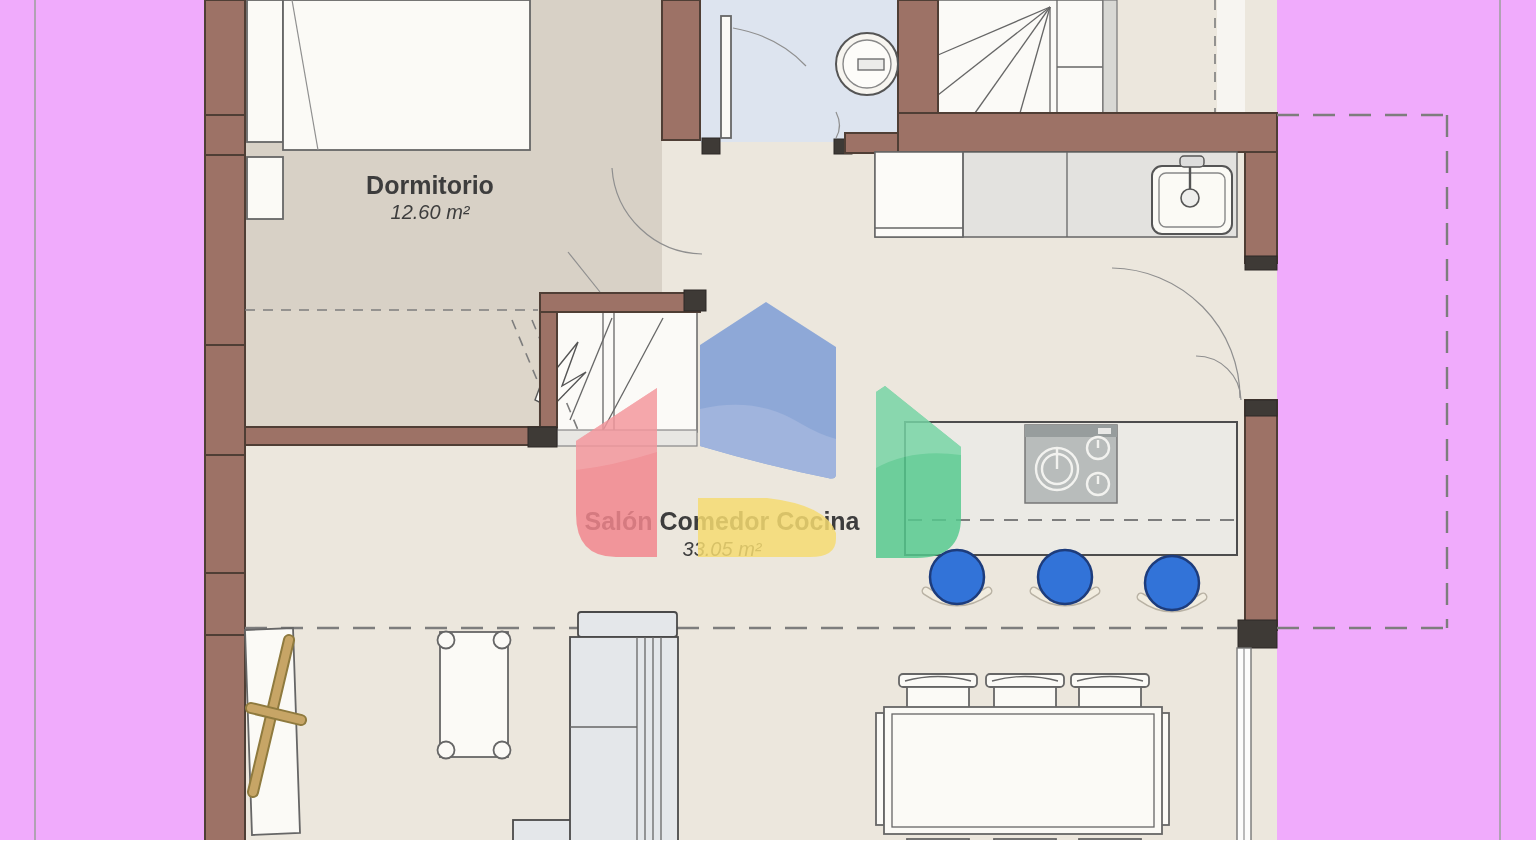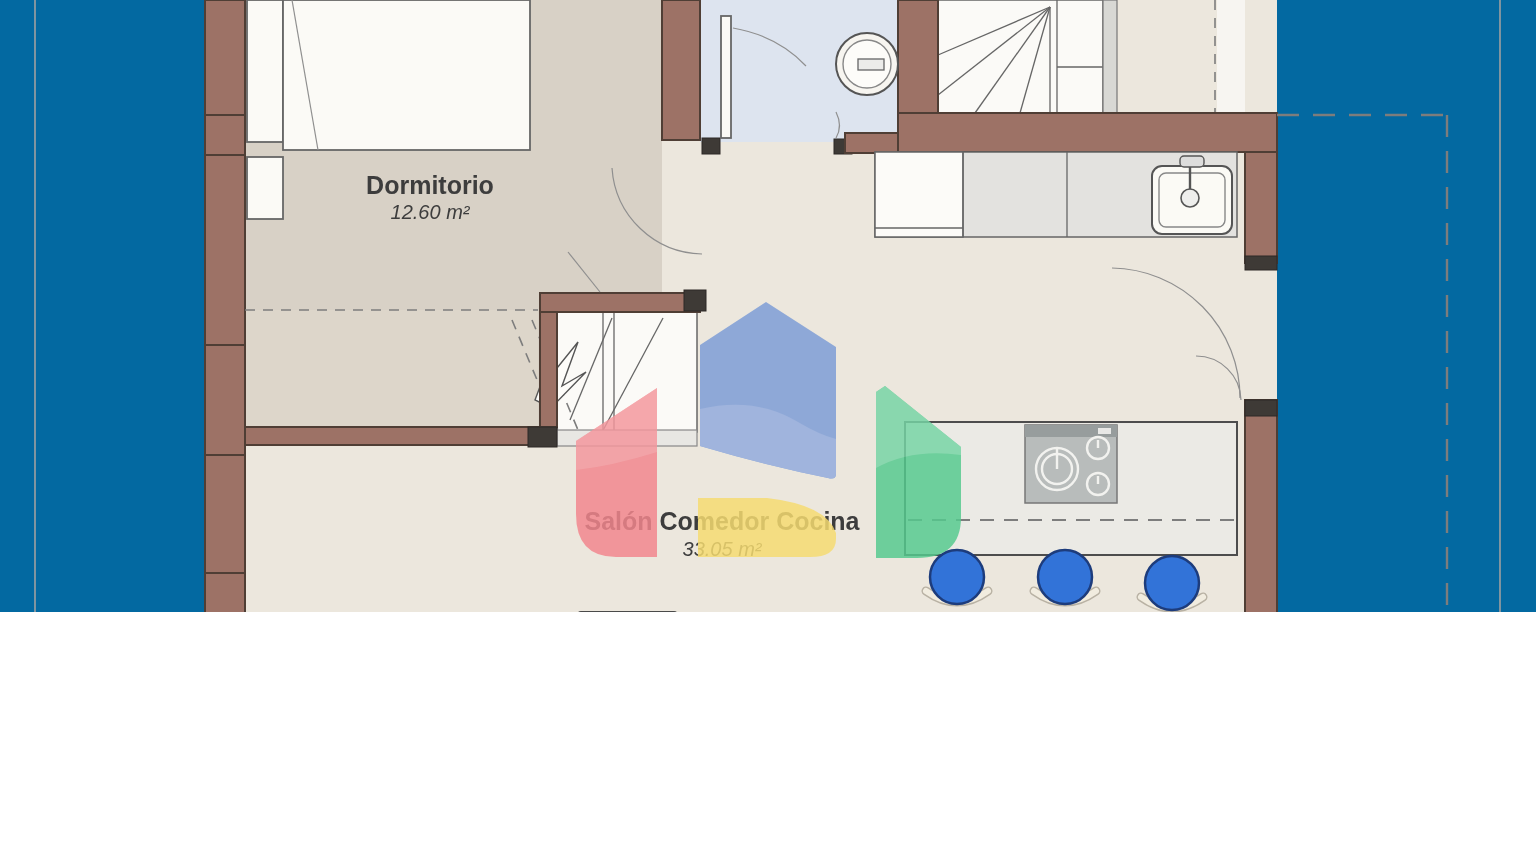--- a/index.html
+++ b/index.html
@@ -1,16 +1,16 @@
 <!DOCTYPE html>
 <html style="--c-wall: #9d7266; --c-wall_outline: #4f3e35; --c-wall_dark: #3e3a36; --c-floor_living: #ece7dd; --c-floor_bedroom: #d8d1c6; --c-floor_bedroom_light: #ddd6ca; --c-floor_bath: #dde4ef; --c-stairs_white: #fbfaf7; --c-counter: #e3e2df; --c-cabinet_white: #fcfbf8; --c-island: #ebeae5; --c-stove: #b8bcbb; --c-stove_strip: #979d9d; --c-stool: #3273d8; --c-stool_outline: #1d3c7c; --c-wood: #c7a566; --c-wood_dark: #8f7a3e; --c-sofa: #e4e7ea; --c-furniture_white: #fbfaf6; --c-line: #666666; --c-dash: #7d7d7d; --c-text: #3d3d3d; --w-blue: #7d9dd6; --w-blue_light: #92abdd; --w-red: #f2868d; --w-red_light: #f5a3a8; --w-yellow: #f6dc70; --w-green: #55ca8e; --w-green_light: #80d7ab; --w-opacity: 0.84; --page-border: #a0a0a0;"><head>
 <meta charset="utf-8">
 <style>
   html,body{margin:0;padding:0;background:#fff;}
-  .page{position:relative;width:1536px;height:612px;background:#0369a1;overflow:hidden;
+  .page{position:relative;width:1536px;height:840px;background:#f0abfc;overflow:hidden;
         font-family:"Liberation Sans",sans-serif;}
   svg{position:absolute;left:0;top:0;}
 
   .border-line{stroke:var(--page-border,#a0a0a0);stroke-width:1.6;}
 
   .floor-living{fill:var(--c-floor_living,#ece7dd);}
   .floor-bed{fill:var(--c-floor_bedroom,#d8d1c6);}
   .floor-bed-light{fill:var(--c-floor_bedroom_light,#ddd6ca);}
   .floor-bath{fill:var(--c-floor_bath,#dde4ef);}
 

